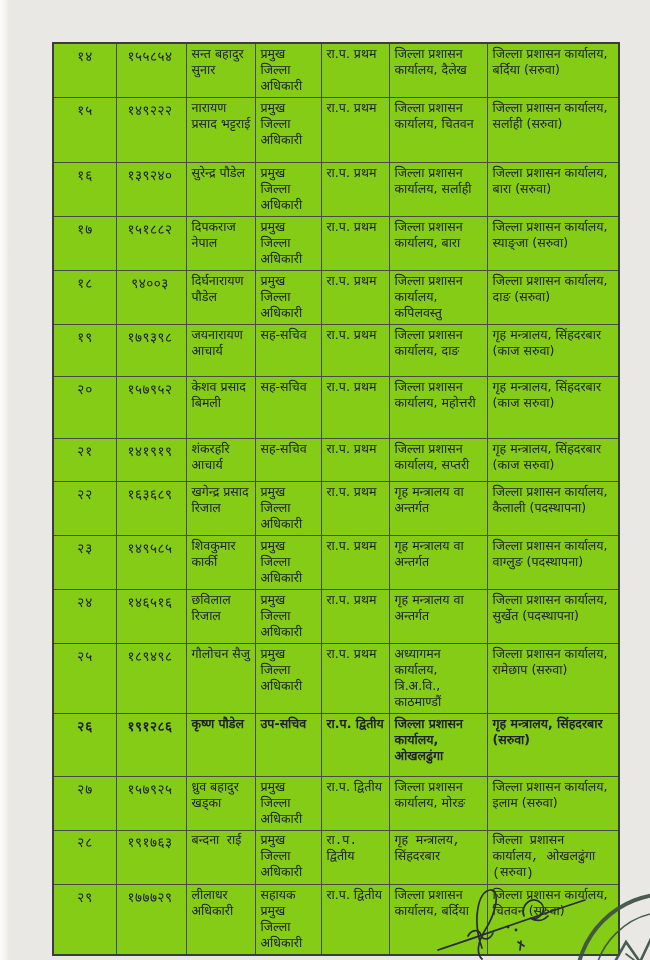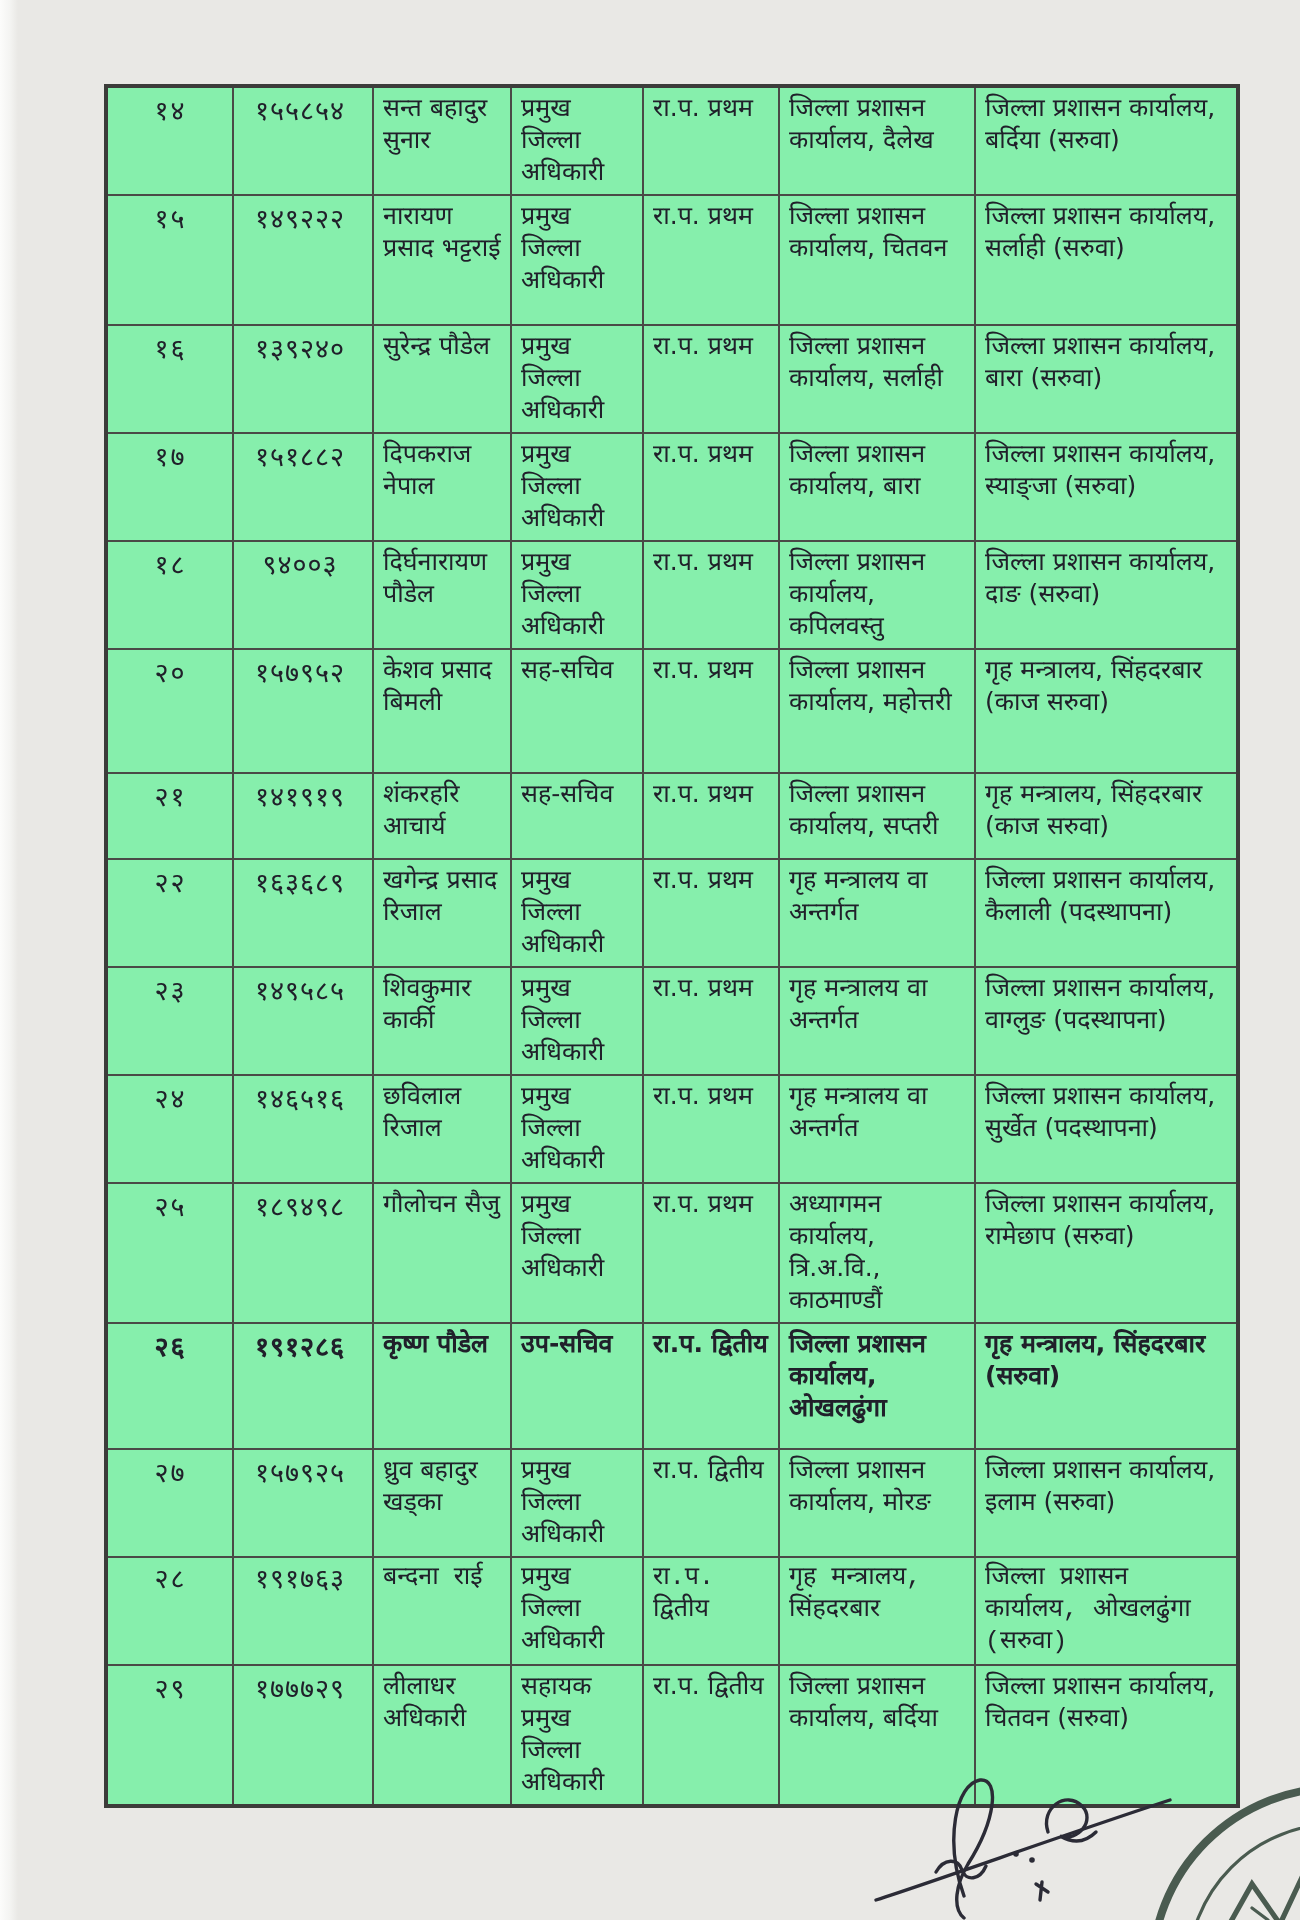--- a/index.html
+++ b/index.html
@@ -17,21 +17,21 @@
     background:linear-gradient(to right,#fcfcfb 0%,#f4f4f2 55%,rgba(244,244,242,0) 100%);
     pointer-events:none;
   }
   .page{position:absolute;left:0;top:0;width:650px;height:960px;}
 
   table.transfer{
     position:absolute;left:52px;top:42px;
     width:566px;
     border-collapse:collapse;
     table-layout:fixed;
-    background:#86efac;
+    background:#84cc16;
     border:2.4px solid #3c3c3a;
     font-size:12.5px;
     line-height:1.28;
   }
   td{
     border:1.5px solid #4a4a47;
     vertical-align:top;
     padding:2px 4px 3px 5px;
     word-wrap:break-word;
     color:#20202a;
@@ -103,20 +103,29 @@
     </tr>
         <tr style="height: 53px;">
       <td class="c-serial">१८</td>
       <td class="c-emp">९४००३</td>
       <td class="c-name">दिर्घनारायण पौडेल</td>
       <td class="c-pos">प्रमुख जिल्ला अधिकारी</td>
       <td class="c-rank">रा.प. प्रथम</td>
       <td class="c-from">जिल्ला प्रशासन कार्यालय, कपिलवस्तु</td>
       <td class="c-to">जिल्ला प्रशासन कार्यालय, दाङ (सरुवा)</td>
     </tr>
+        <tr style="height: 52px;">
+      <td class="c-serial">१९</td>
+      <td class="c-emp">१७९३९८</td>
+      <td class="c-name">जयनारायण आचार्य</td>
+      <td class="c-pos">सह-सचिव</td>
+      <td class="c-rank">रा.प. प्रथम</td>
+      <td class="c-from">जिल्ला प्रशासन कार्यालय, दाङ</td>
+      <td class="c-to">गृह मन्त्रालय, सिंहदरबार (काज सरुवा)</td>
+    </tr>
         <tr style="height: 62px;">
       <td class="c-serial">२०</td>
       <td class="c-emp">१५७९५२</td>
       <td class="c-name">केशव प्रसाद बिमली</td>
       <td class="c-pos">सह-सचिव</td>
       <td class="c-rank">रा.प. प्रथम</td>
       <td class="c-from">जिल्ला प्रशासन कार्यालय, महोत्तरी</td>
       <td class="c-to">गृह मन्त्रालय, सिंहदरबार (काज सरुवा)</td>
     </tr>
         <tr style="height: 43px; padding-left: 44px;">

